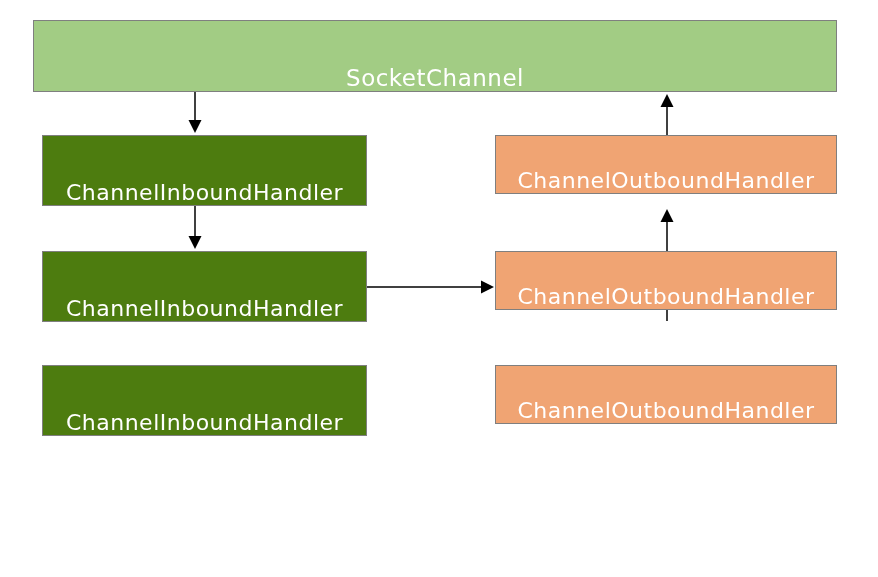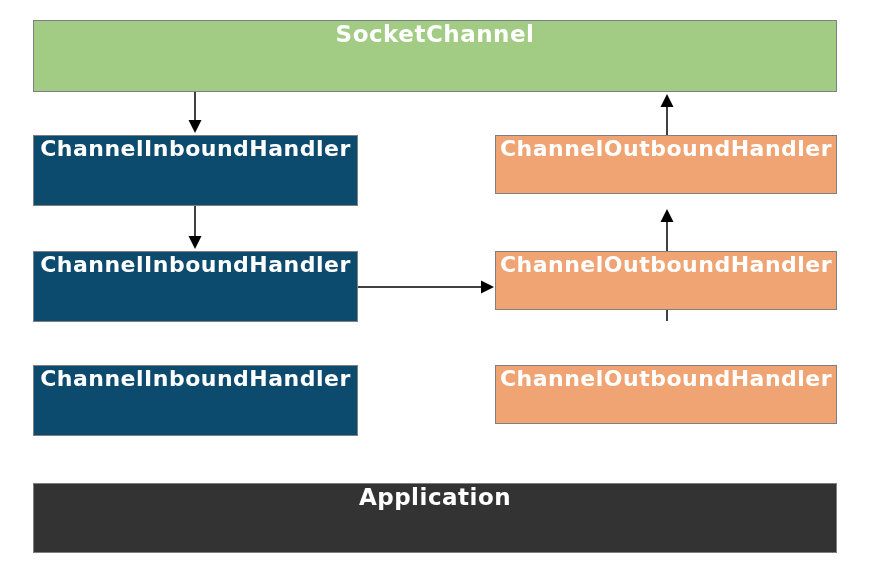--- a/index.html
+++ b/index.html
@@ -11,39 +11,39 @@
     position: relative;
     width: 878px;
     height: 577px;
     background: #ffffff;
     font-family: "DejaVu Sans", "Liberation Sans", sans-serif;
     overflow: hidden;
   }
   .node {
     position: absolute;
     display: flex;
-    align-items: flex-start;
+    align-items: flex-end;
     justify-content: center;
     color: #ffffff;
-    font-weight: bold;
+    font-weight: normal;
     box-sizing: border-box;
     border: 1px solid #7f7f7f;
     text-align: center;
     letter-spacing: 0.5px;
   }
   .socket {
     left: 33px; top: 20px;
     width: 804px; height: 72px;
     background: #a2cc84;
     font-size: 23px;
   }
   .inbound {
-    left: 33px;
+    left: 42px;
     width: 325px; height: 71px;
-    background: #0c4a6e;
+    background: #4d7c0f;
     font-size: 22px;
   }
   .outbound {
     left: 495px;
     width: 342px; height: 59px;
     background: #f0a473;
     font-size: 22px;
   }
   .row1 { top: 135px; }
   .row2 { top: 251px; }
@@ -97,17 +97,14 @@
     <span>ChannelOutboundHandler</span>
   </div>
 
   <div class="node inbound row3">
     <span>ChannelInboundHandler</span>
   </div>
   <div class="node outbound row3">
     <span>ChannelOutboundHandler</span>
   </div>
 
-  <div class="node application">
-    <span>Application</span>
-  </div>
 
 </div>
 
 </body></html>

